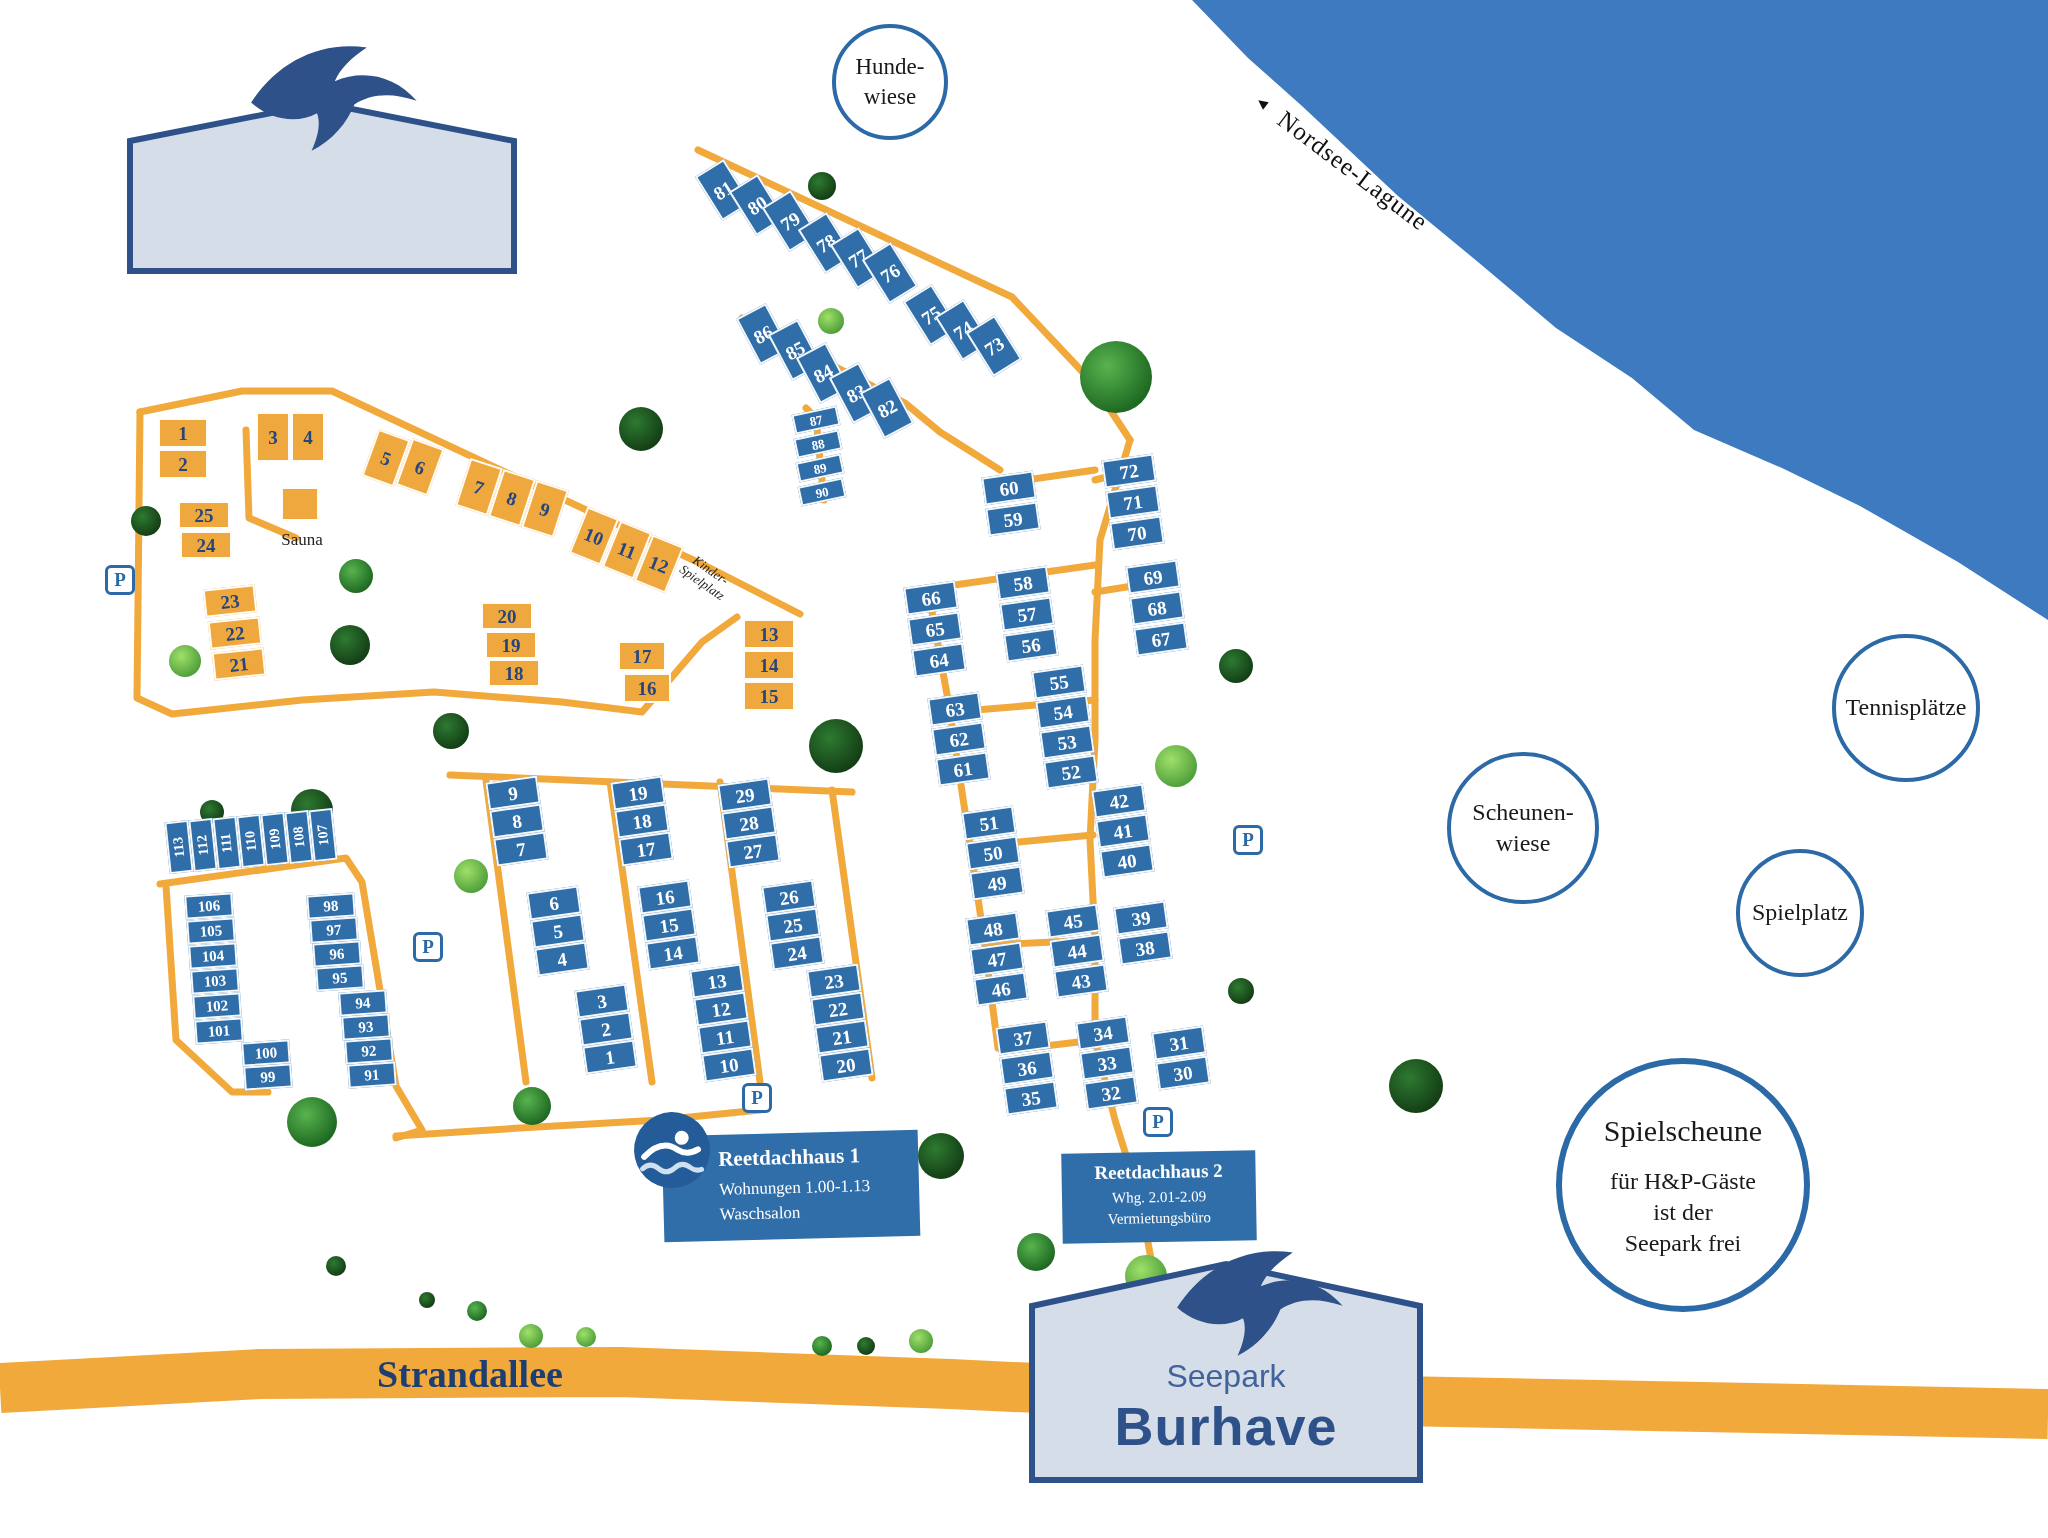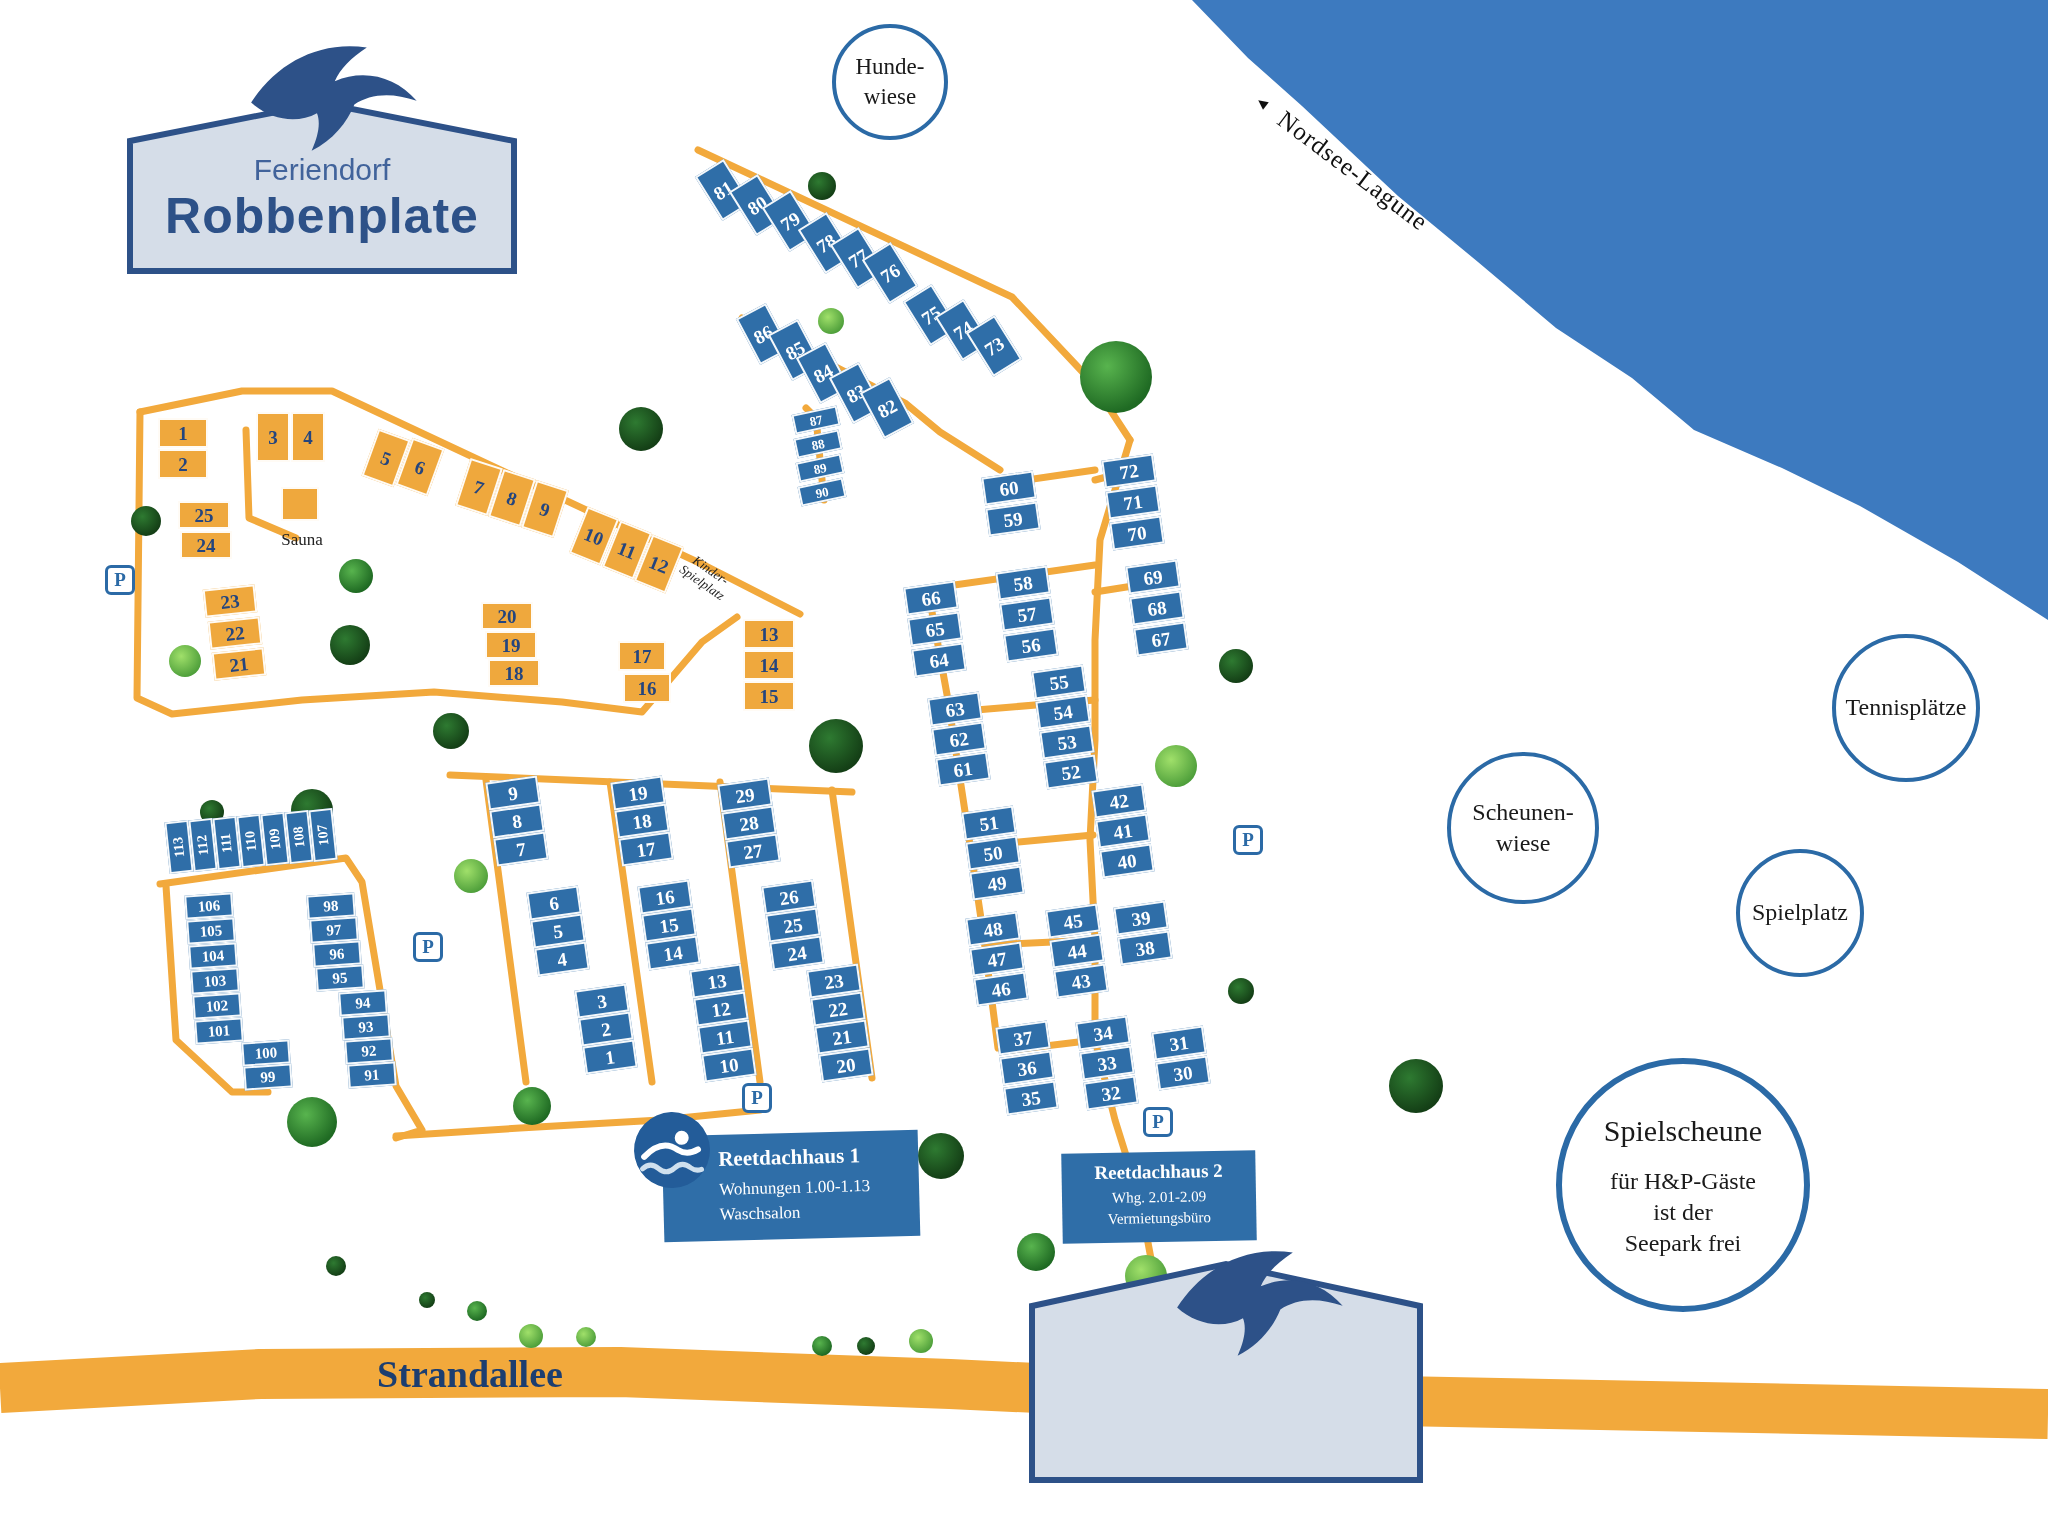--- a/index.html
+++ b/index.html
@@ -606,27 +606,27 @@
   <div id="strandallee-label">Strandallee</div>
 
 
   <div class="sign" id="sign-left">
     <svg class="shape" viewBox="0 0 392 180">
       <polygon points="4,46 196,8 388,46 388,176 4,176"></polygon>
     </svg>
     <svg class="bird" viewBox="0 0 200 140">
       <path d="M8 78 C36 34 84 8 138 16 C120 28 108 40 102 54 C134 40 170 48 194 76 C166 66 142 68 124 80 C116 100 100 120 76 132 C84 114 86 100 82 90 C60 102 30 98 8 78 Z"></path>
     </svg>
-    <div class="sign-text">
-      <div class="l1">Feriendorf</div>
-      <div class="l2">Robbenplate</div>
-    </div>
   </div>
 
   <div class="sign" id="sign-right">
     <svg class="shape" viewBox="0 0 396 230">
       <polygon points="4,52 198,10 392,52 392,226 4,226"></polygon>
     </svg>
     <svg class="bird" viewBox="0 0 200 140">
       <path d="M8 78 C36 34 84 8 138 16 C120 28 108 40 102 54 C134 40 170 48 194 76 C166 66 142 68 124 80 C116 100 100 120 76 132 C84 114 86 100 82 90 C60 102 30 98 8 78 Z"></path>
     </svg>
+    <div class="sign-text">
+      <div class="l1">Seepark</div>
+      <div class="l2">Burhave</div>
+    </div>
   </div>
 </div>
 
 </body></html>

